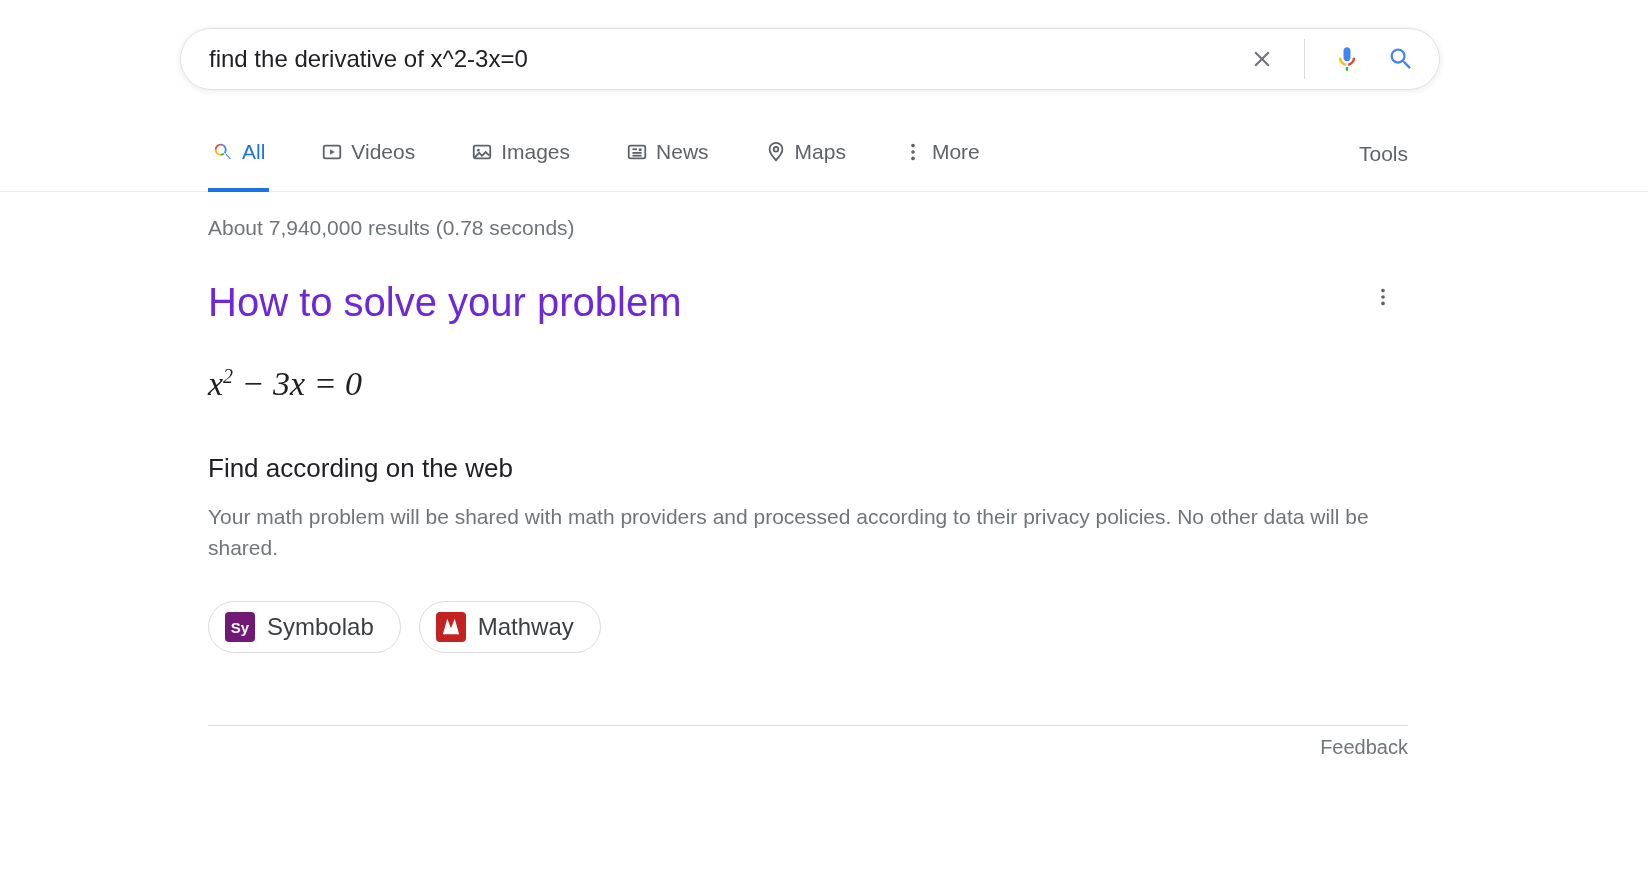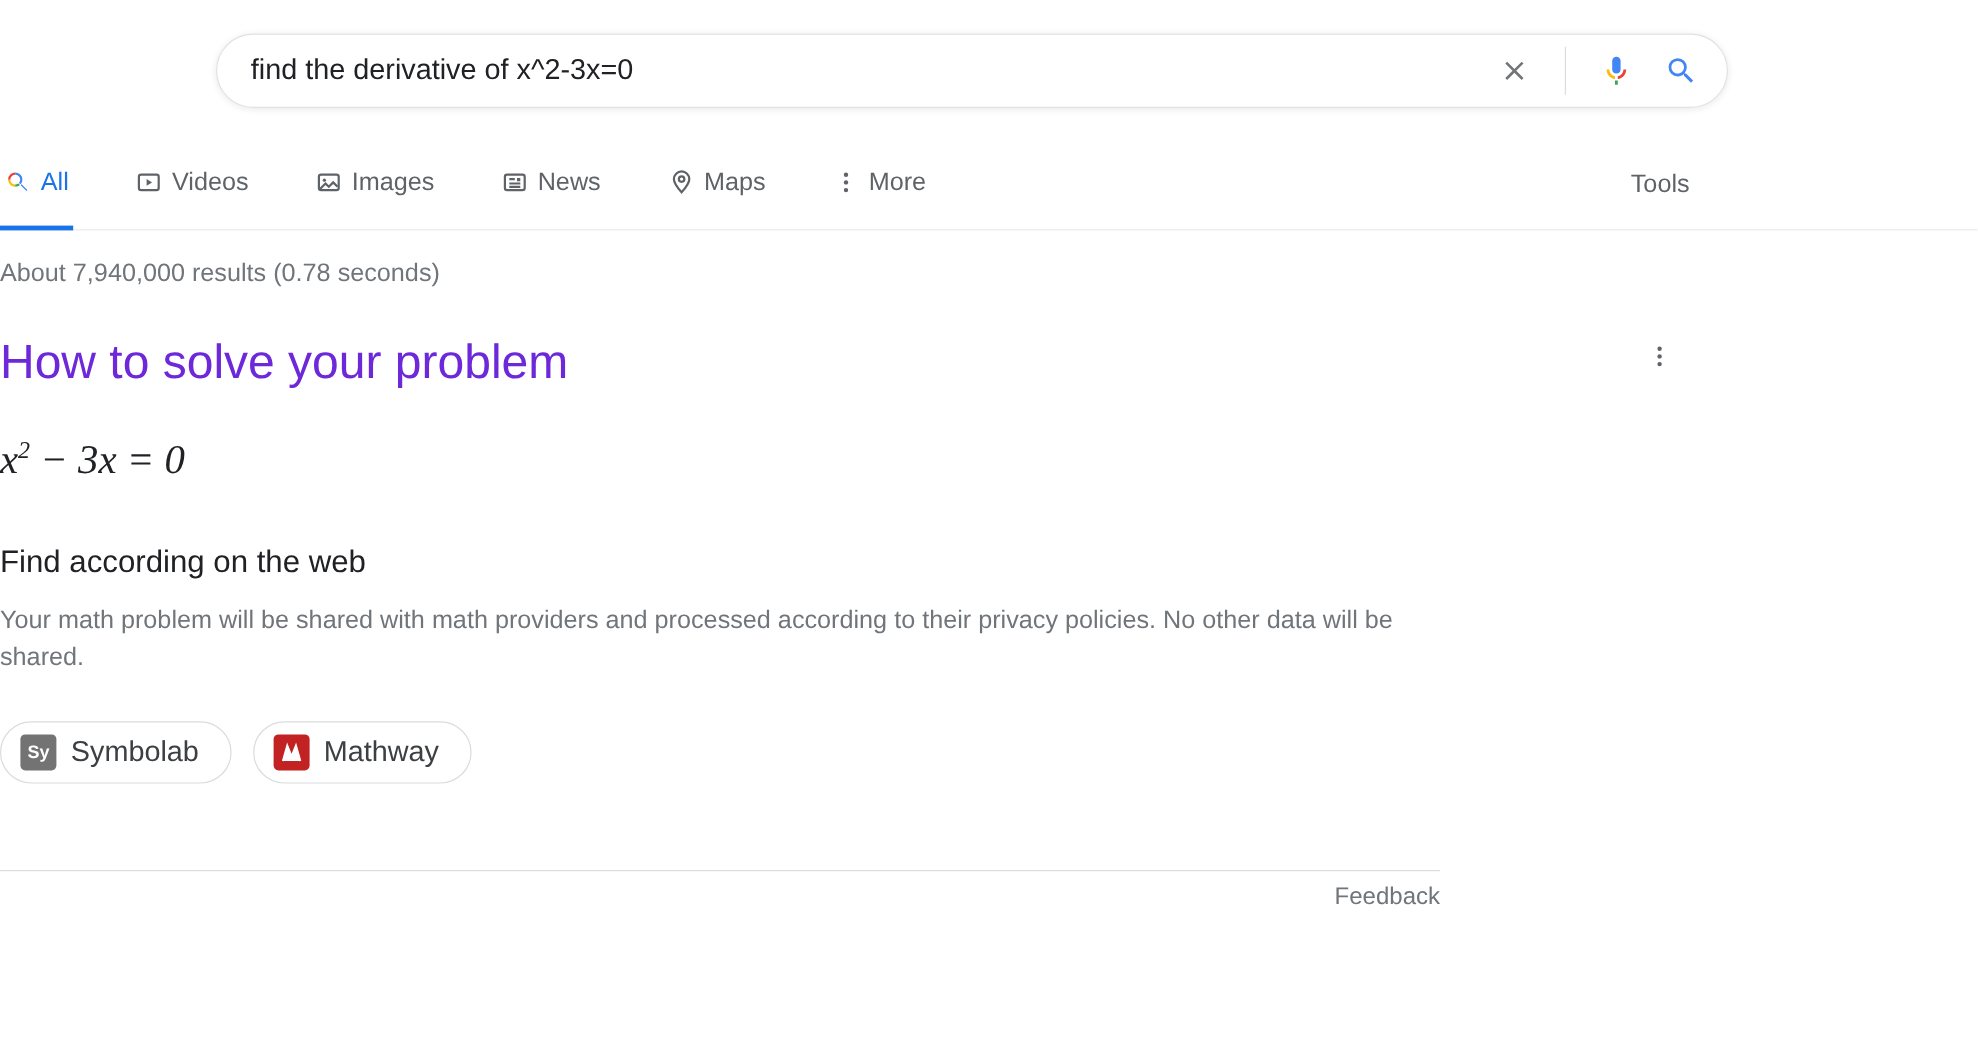--- a/index.html
+++ b/index.html
@@ -44,20 +44,21 @@
     height: 36px;
   }
   .sep {
     width: 1px;
     height: 40px;
     background: #dadce0;
     margin: 0 6px;
   }
   .tabs-row {
     margin-top: 42px;
+    padding-left: 208px;
     display: flex;
     align-items: center;
     border-bottom: 1px solid #ebebeb;
     height: 60px;
     width: 100%;
   }
   .tab {
     display: flex;
     align-items: center;
     gap: 8px;
@@ -80,20 +81,21 @@
     margin-right: 240px;
     font-size: 21px;
     color: #5f6368;
     cursor: pointer;
     padding-bottom: 16px;
     height: 60px;
     display: flex;
     align-items: center;
   }
   .content {
+    padding-left: 208px;
     padding-top: 24px;
     width: 1440px;
   }
   .stats {
     font-size: 21px;
     color: #70757a;
     margin-bottom: 40px;
   }
   .card-head {
     display: flex;
@@ -156,21 +158,21 @@
     width: 30px;
     height: 30px;
     border-radius: 4px;
     display: flex;
     align-items: center;
     justify-content: center;
     font-size: 15px;
     font-weight: bold;
     color: #fff;
   }
-  .pill-ico.sy { background: #737373; }
+  .pill-ico.sy { background: #701a75; }
   .pill-ico.mw { background: #c32222; }
   .feedback-row {
     margin-top: 72px;
     border-top: 1px solid #dadce0;
     display: flex;
     justify-content: flex-end;
     padding-top: 10px;
     width: 1200px;
   }
   .feedback {

